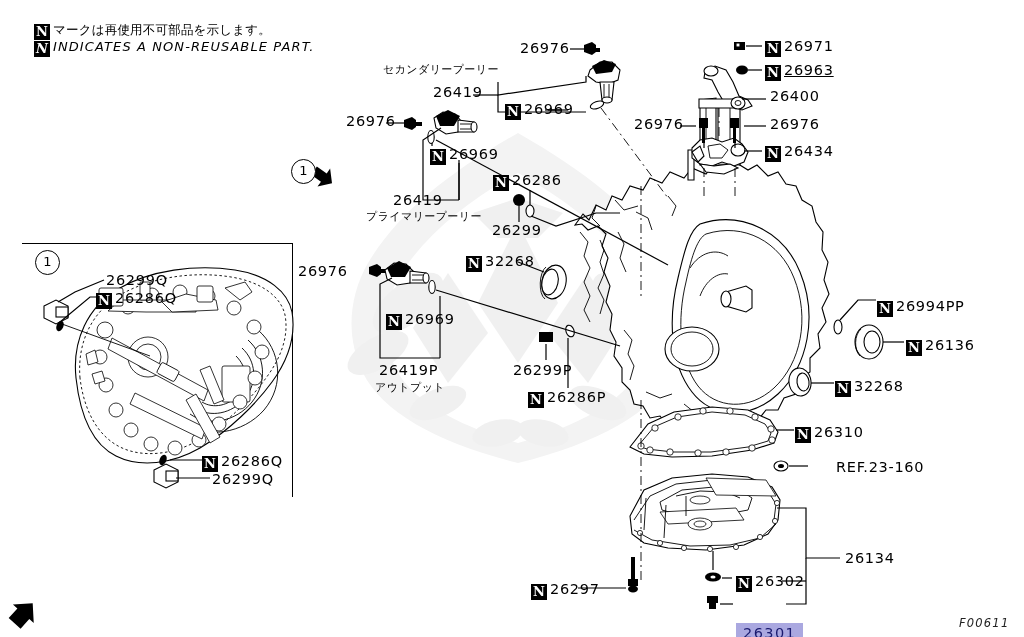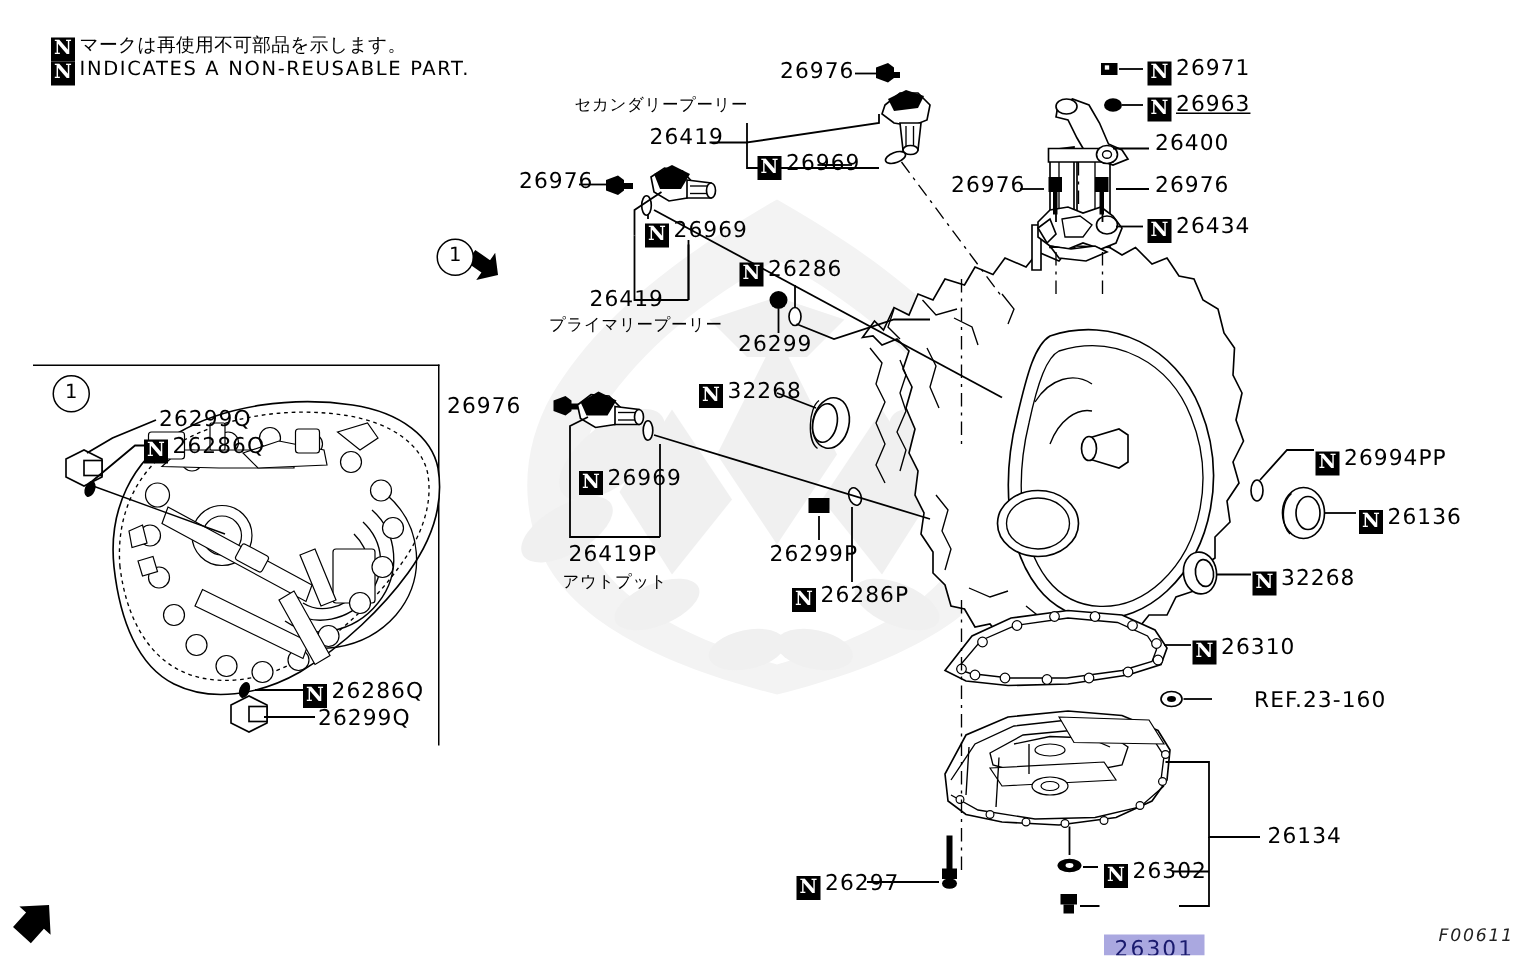--- a/index.html
+++ b/index.html
@@ -38,21 +38,21 @@
     font-size:14.5px;
     letter-spacing:0.7px;
     color:#000;
     z-index:6;
     line-height:1;
   }
   .lbl.jp{
     font-size:11px;
     letter-spacing:0.4px;
   }
-  .lbl.note{font-size:13px;letter-spacing:1.1px;}
+  .lbl.note{font-size:13px;letter-spacing:1.1px;font-style:italic;}
   .lbl.notejp{font-size:12.5px;letter-spacing:0.2px;}
   .lbl.code{font-size:11.5px;letter-spacing:1.2px;color:#222;}
 
   
   .nbadge{
     display:inline-block;
     background:#000;
     color:#fff;
     font-family:"DejaVu Serif","Liberation Serif",serif;
     font-weight:bold;

